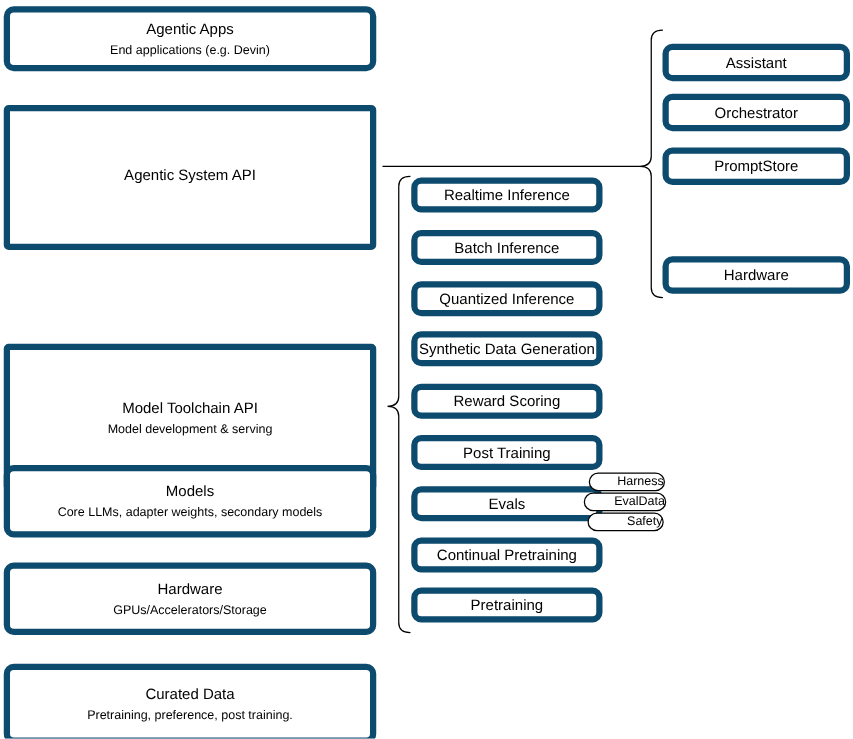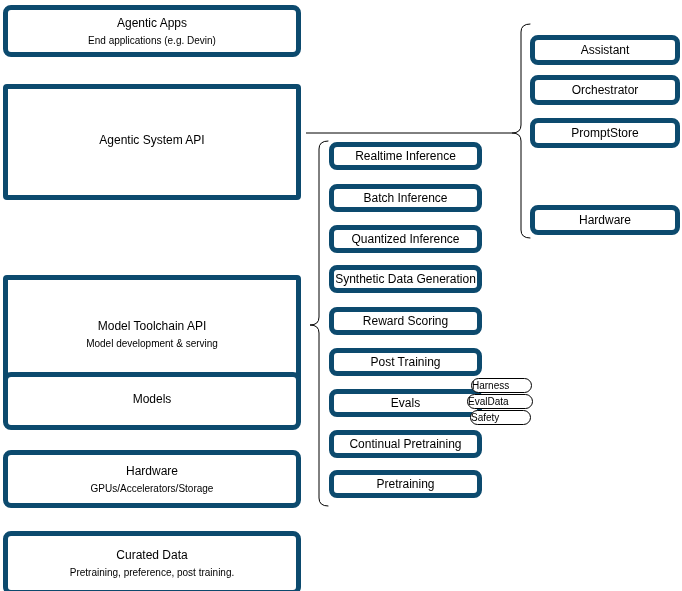--- a/index.html
+++ b/index.html
@@ -14,21 +14,21 @@
     align-items:center;justify-content:center;text-align:center;z-index:1;
   }
   .lbox{left:3px;width:298px;border-radius:8px;}
   .lbox.big{border-radius:4px;}
   .ltitle{font-size:12px;line-height:1.25;margin-bottom:4px;white-space:nowrap;}
   .lsub{font-size:10px;line-height:1.2;white-space:nowrap;}
   .mbox{left:329px;width:153px;height:28px;border-radius:8px;font-size:12px;white-space:nowrap;}
   .rbox{left:530px;width:150px;height:30px;border-radius:8px;font-size:12px;white-space:nowrap;}
   .pill{
     position:absolute;box-sizing:border-box;background:#ffffff;border:1px solid #000000;
-    border-radius:9px;display:flex;align-items:center;justify-content:flex-start;
+    border-radius:9px;display:flex;align-items:center;justify-content:flex-end;
     font-size:10px;white-space:nowrap;z-index:3;
   }
 </style>
 </head>
 <body>
 
 <div class="canvas">
 
   <svg class="connectors" width="682" height="591" viewBox="0 0 682 591">
     <path d="M306,133 L512,133" stroke="#000000" stroke-width="1" fill="none"></path>
@@ -45,20 +45,21 @@
     <div class="ltitle">Agentic System API</div>
   </div>
 
   <div class="node lbox big" style="top:227px;height:118px;margin-top:48px;">
     <div class="ltitle">Model Toolchain API</div>
     <div class="lsub">Model development &amp; serving</div>
   </div>
 
   <div class="node lbox" style="top:372px;height:58px;">
     <div class="ltitle">Models</div>
+    <div class="lsub">Core LLMs, adapter weights, secondary models</div>
   </div>
 
   <div class="node lbox" style="top:450px;height:58px;">
     <div class="ltitle">Hardware</div>
     <div class="lsub">GPUs/Accelerators/Storage</div>
   </div>
 
   <div class="node lbox" style="top:531px;height:64px;">
     <div class="ltitle">Curated Data</div>
     <div class="lsub">Pretraining, preference, post training.</div>

